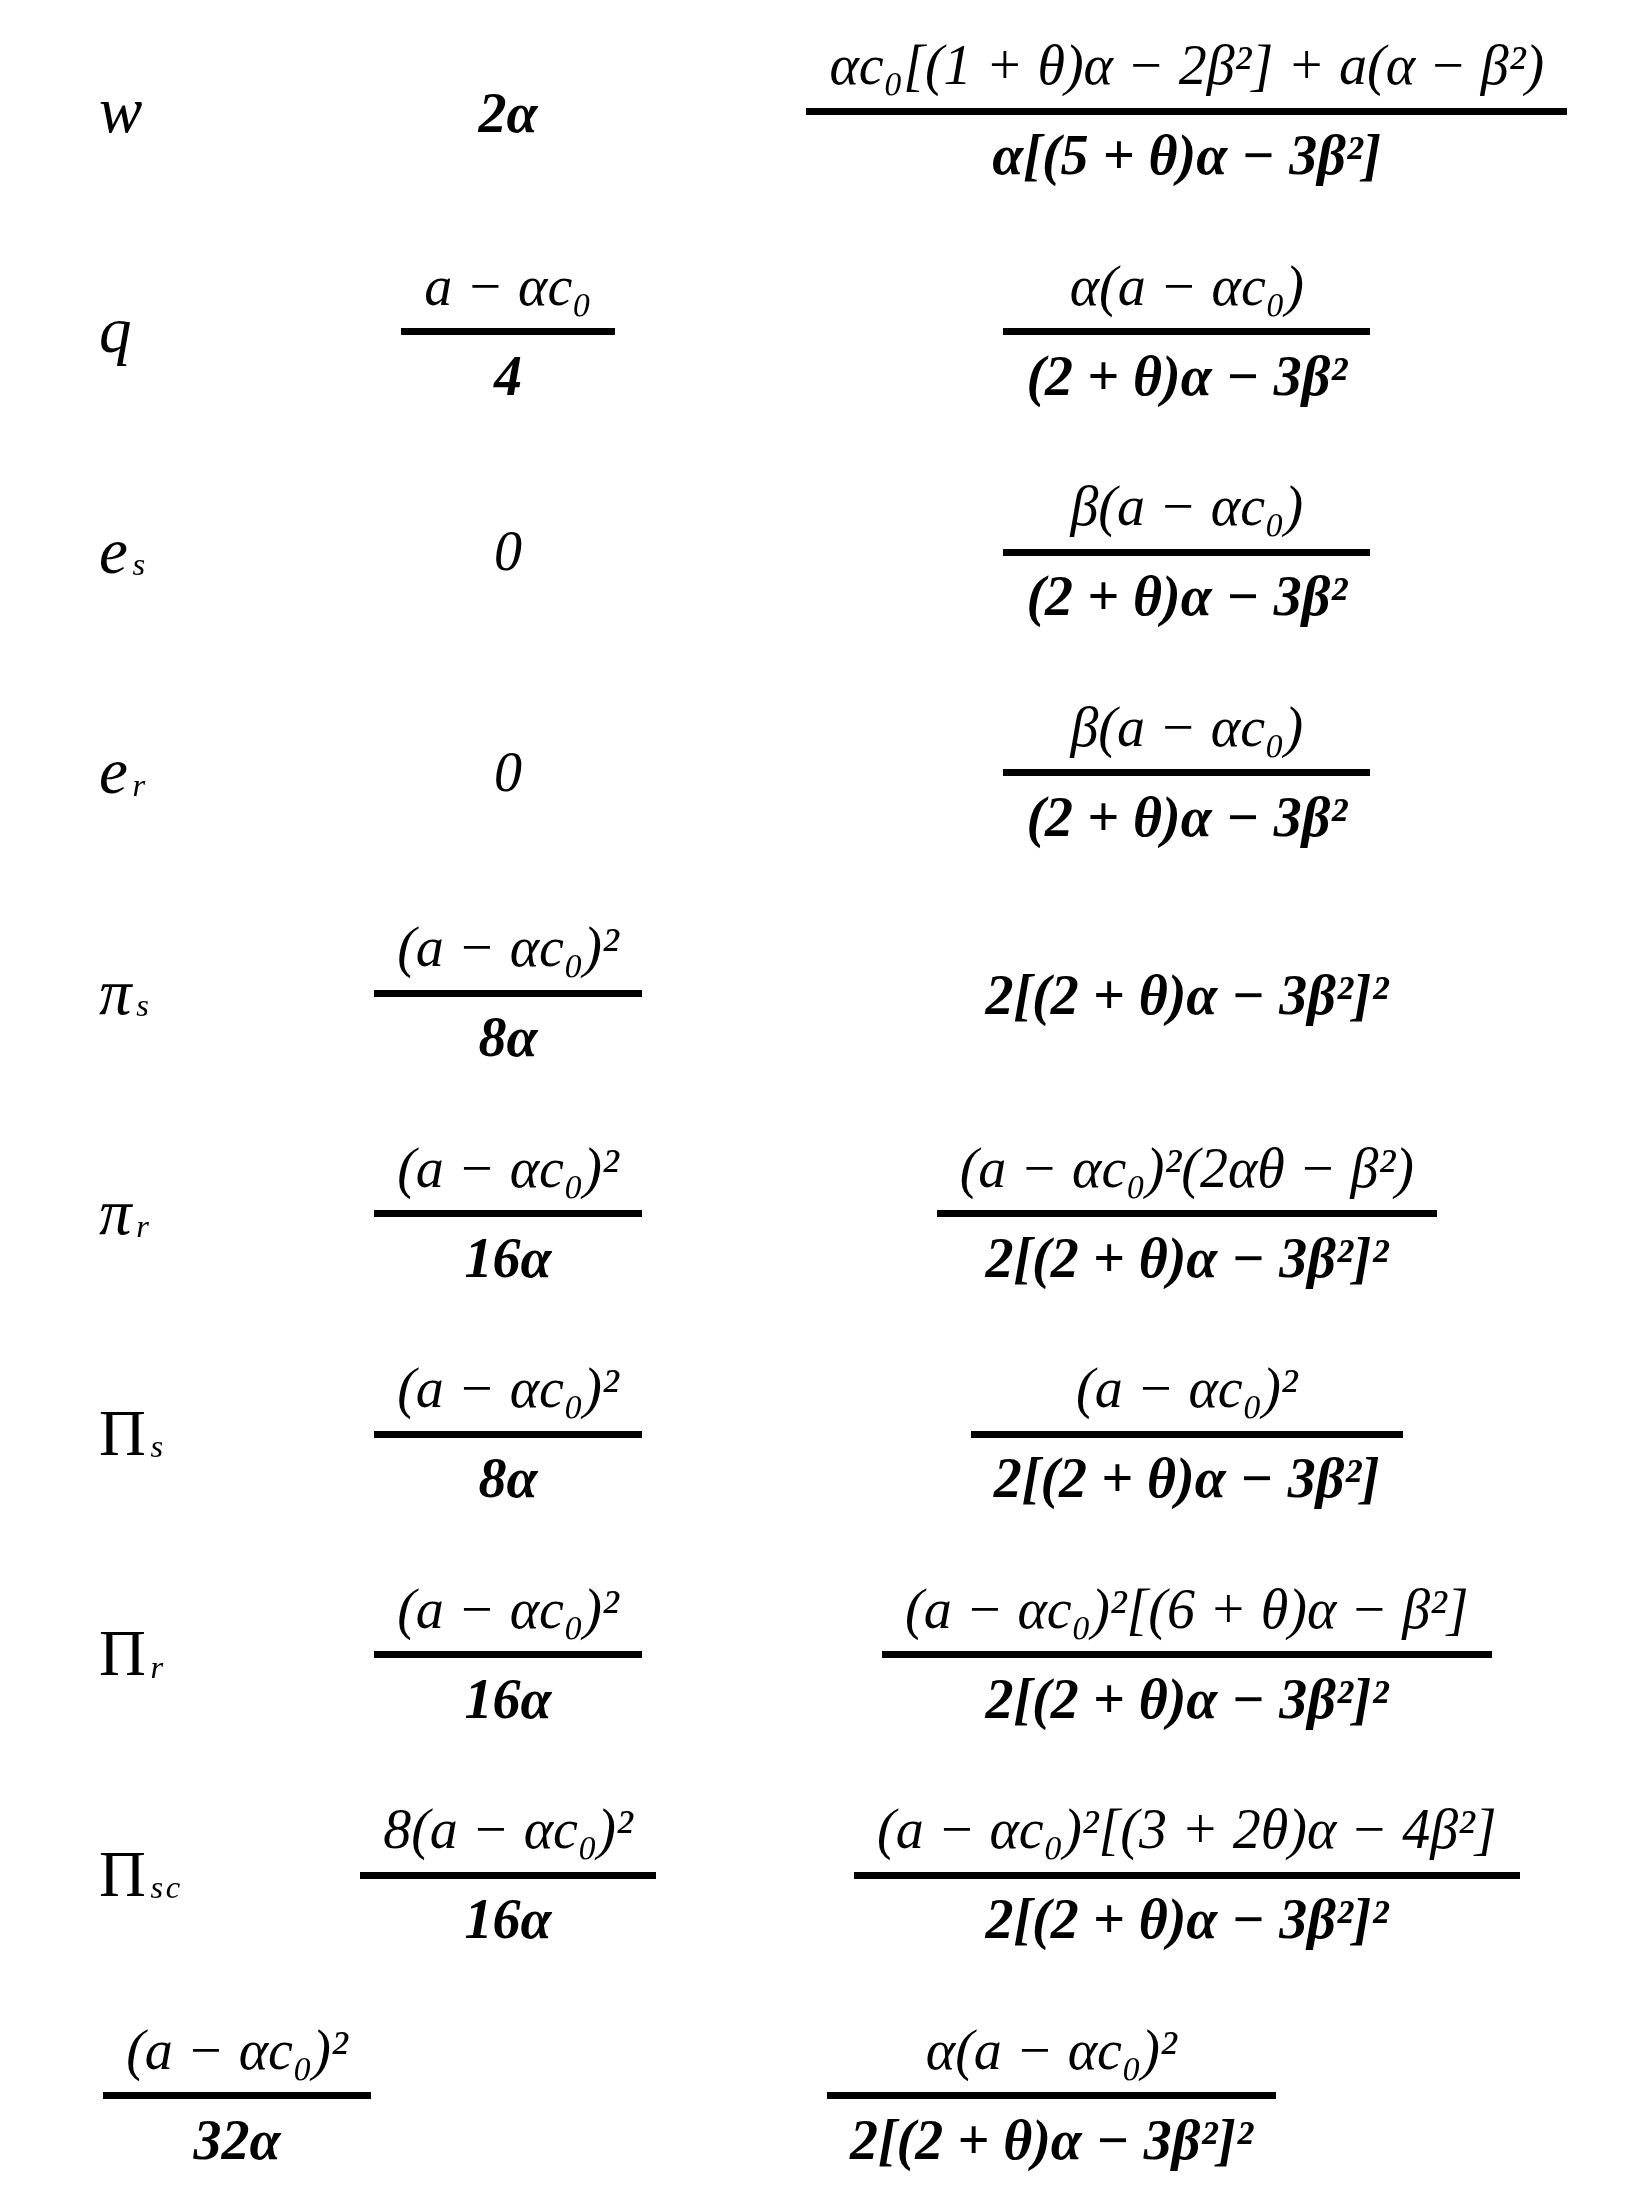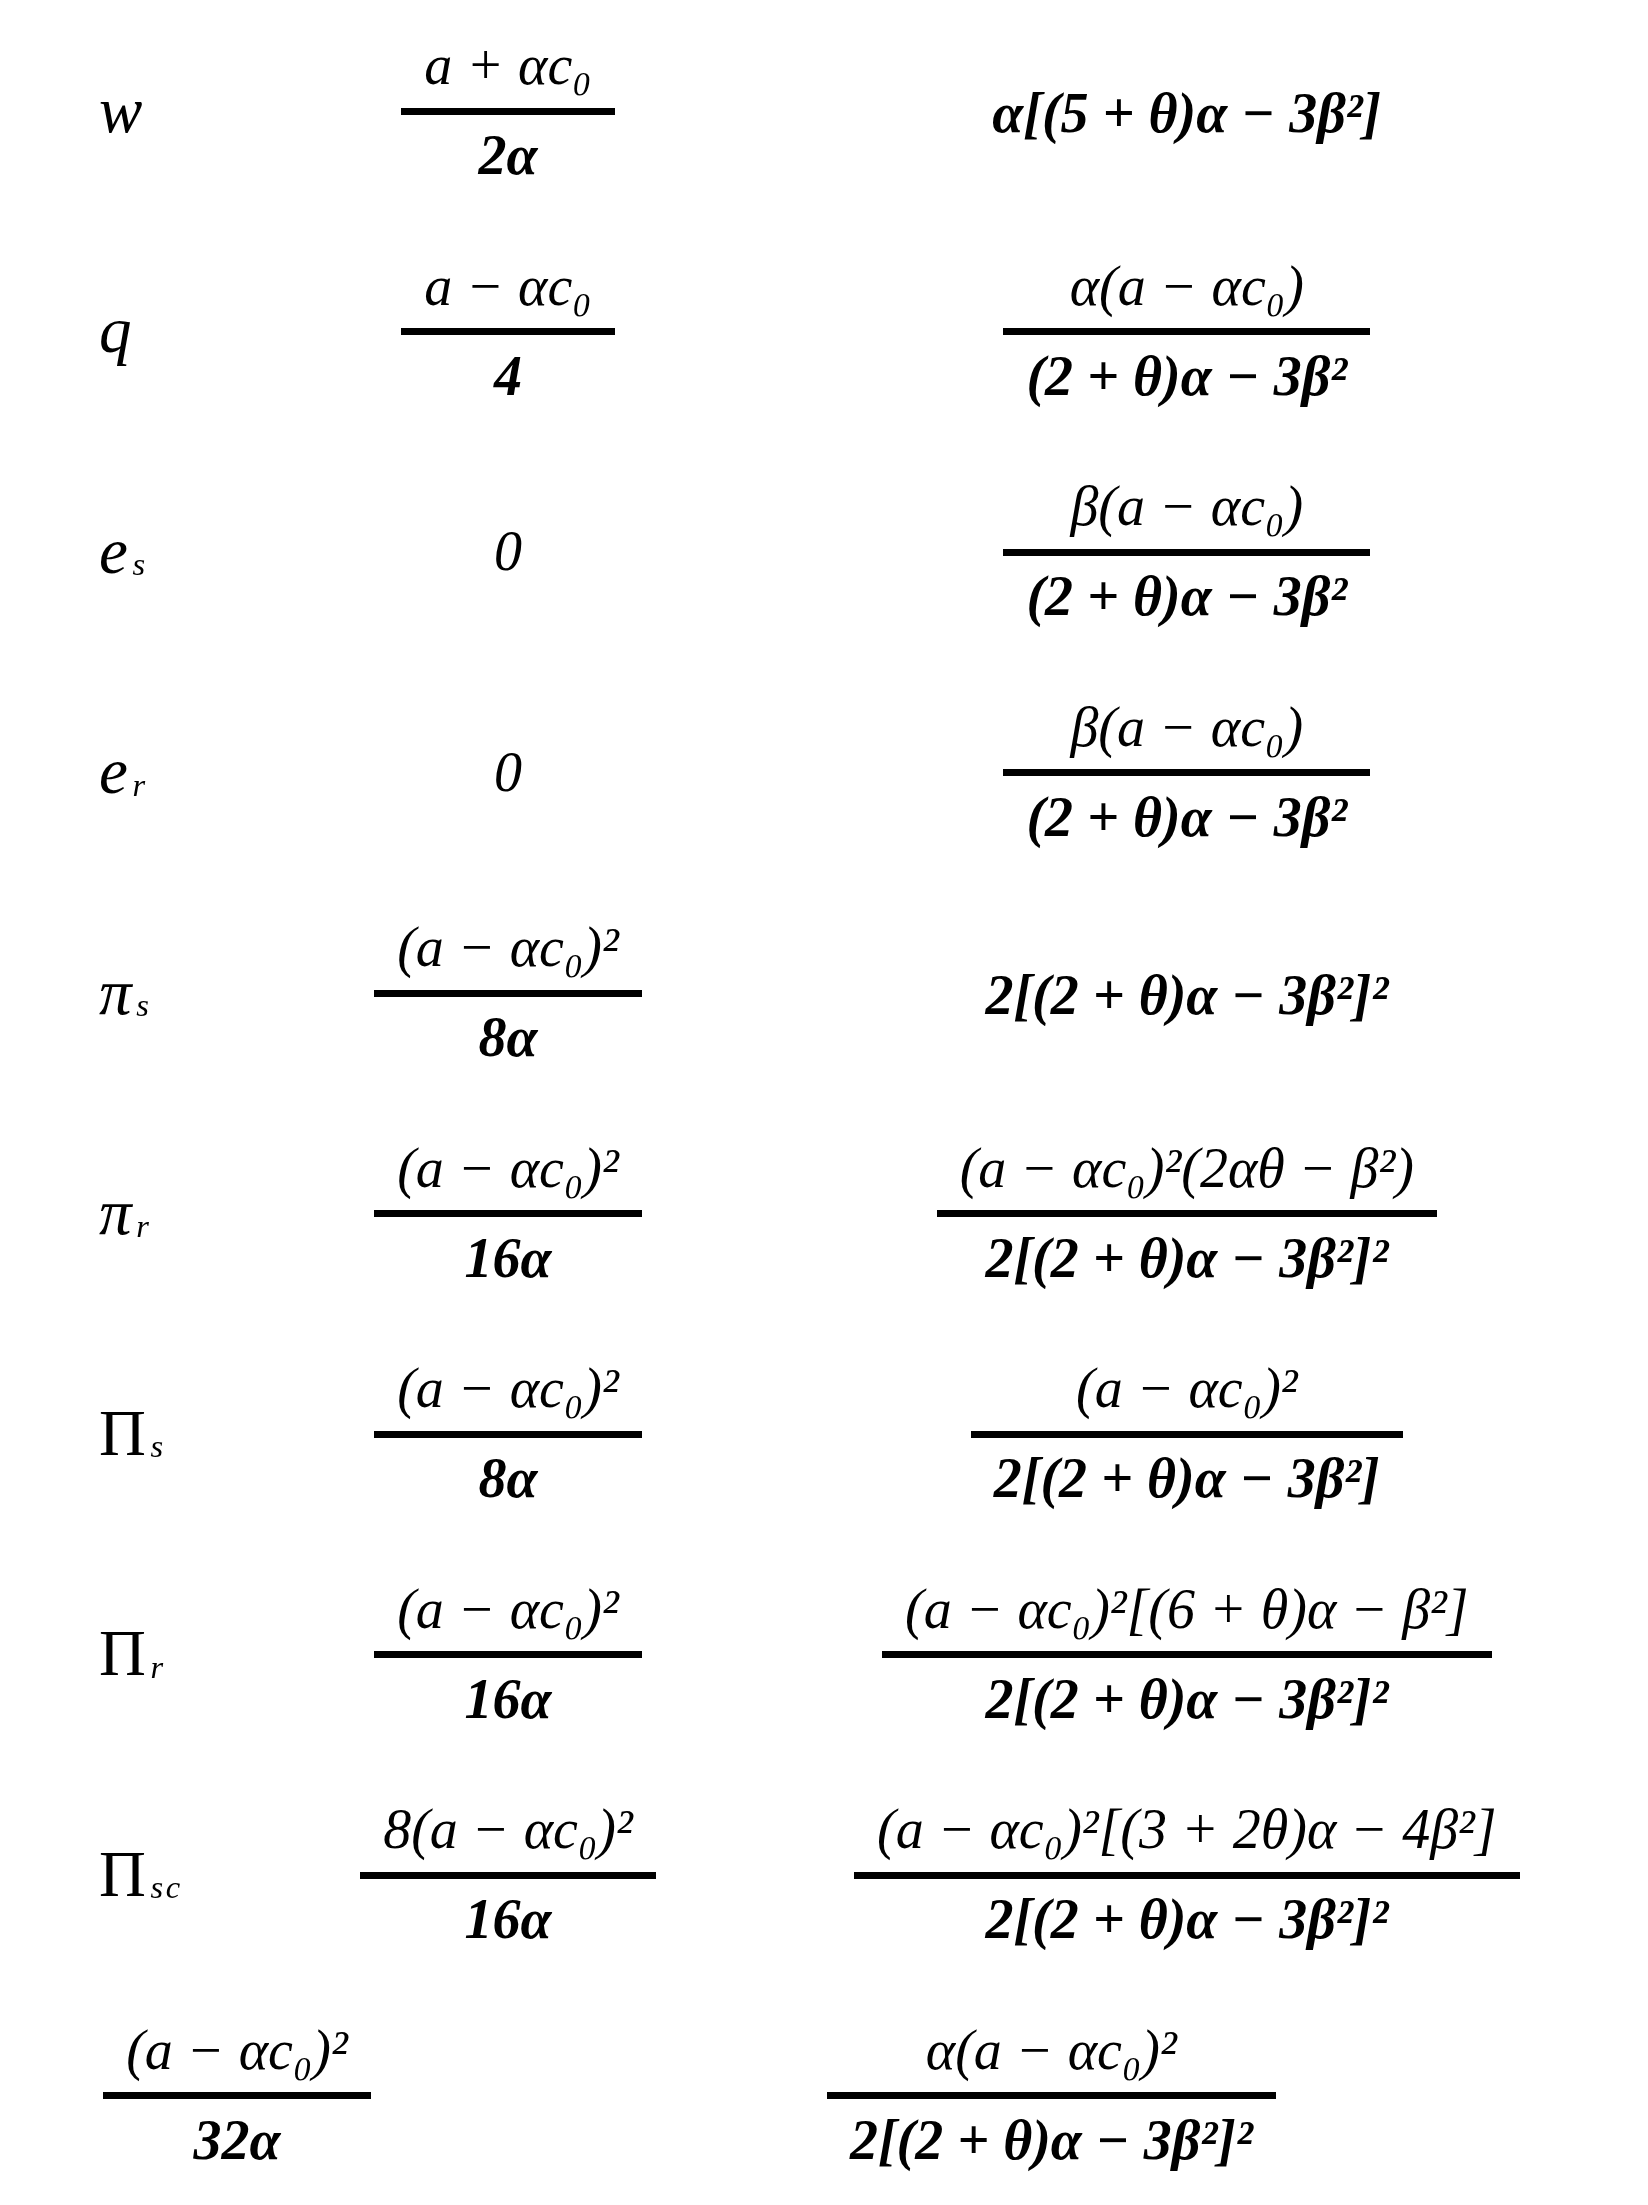--- a/index.html
+++ b/index.html
@@ -83,26 +83,26 @@
 
 <div class="sheet">
 
   <div class="row">
     <div class="cell label">
       <span class="base" data-style="italic">w</span>
         <span class="sub"></span>
     </div>
     <div class="cell c2">
       <div class="frac">
-        <div class="num">a + αc₀</div>
         <div class="den">2α</div>
       </div>
     </div>
     <div class="cell c3">
       <div class="frac">
+        <div class="num">αc₀[(1 + θ)α − 2β²] + a(α − β²)</div>
         <div class="den">α[(5 + θ)α − 3β²]</div>
       </div>
     </div>
   </div>
 
   <div class="row">
     <div class="cell label">
       <span class="base" data-style="italic">q</span>
         <span class="sub"></span>
     </div>

